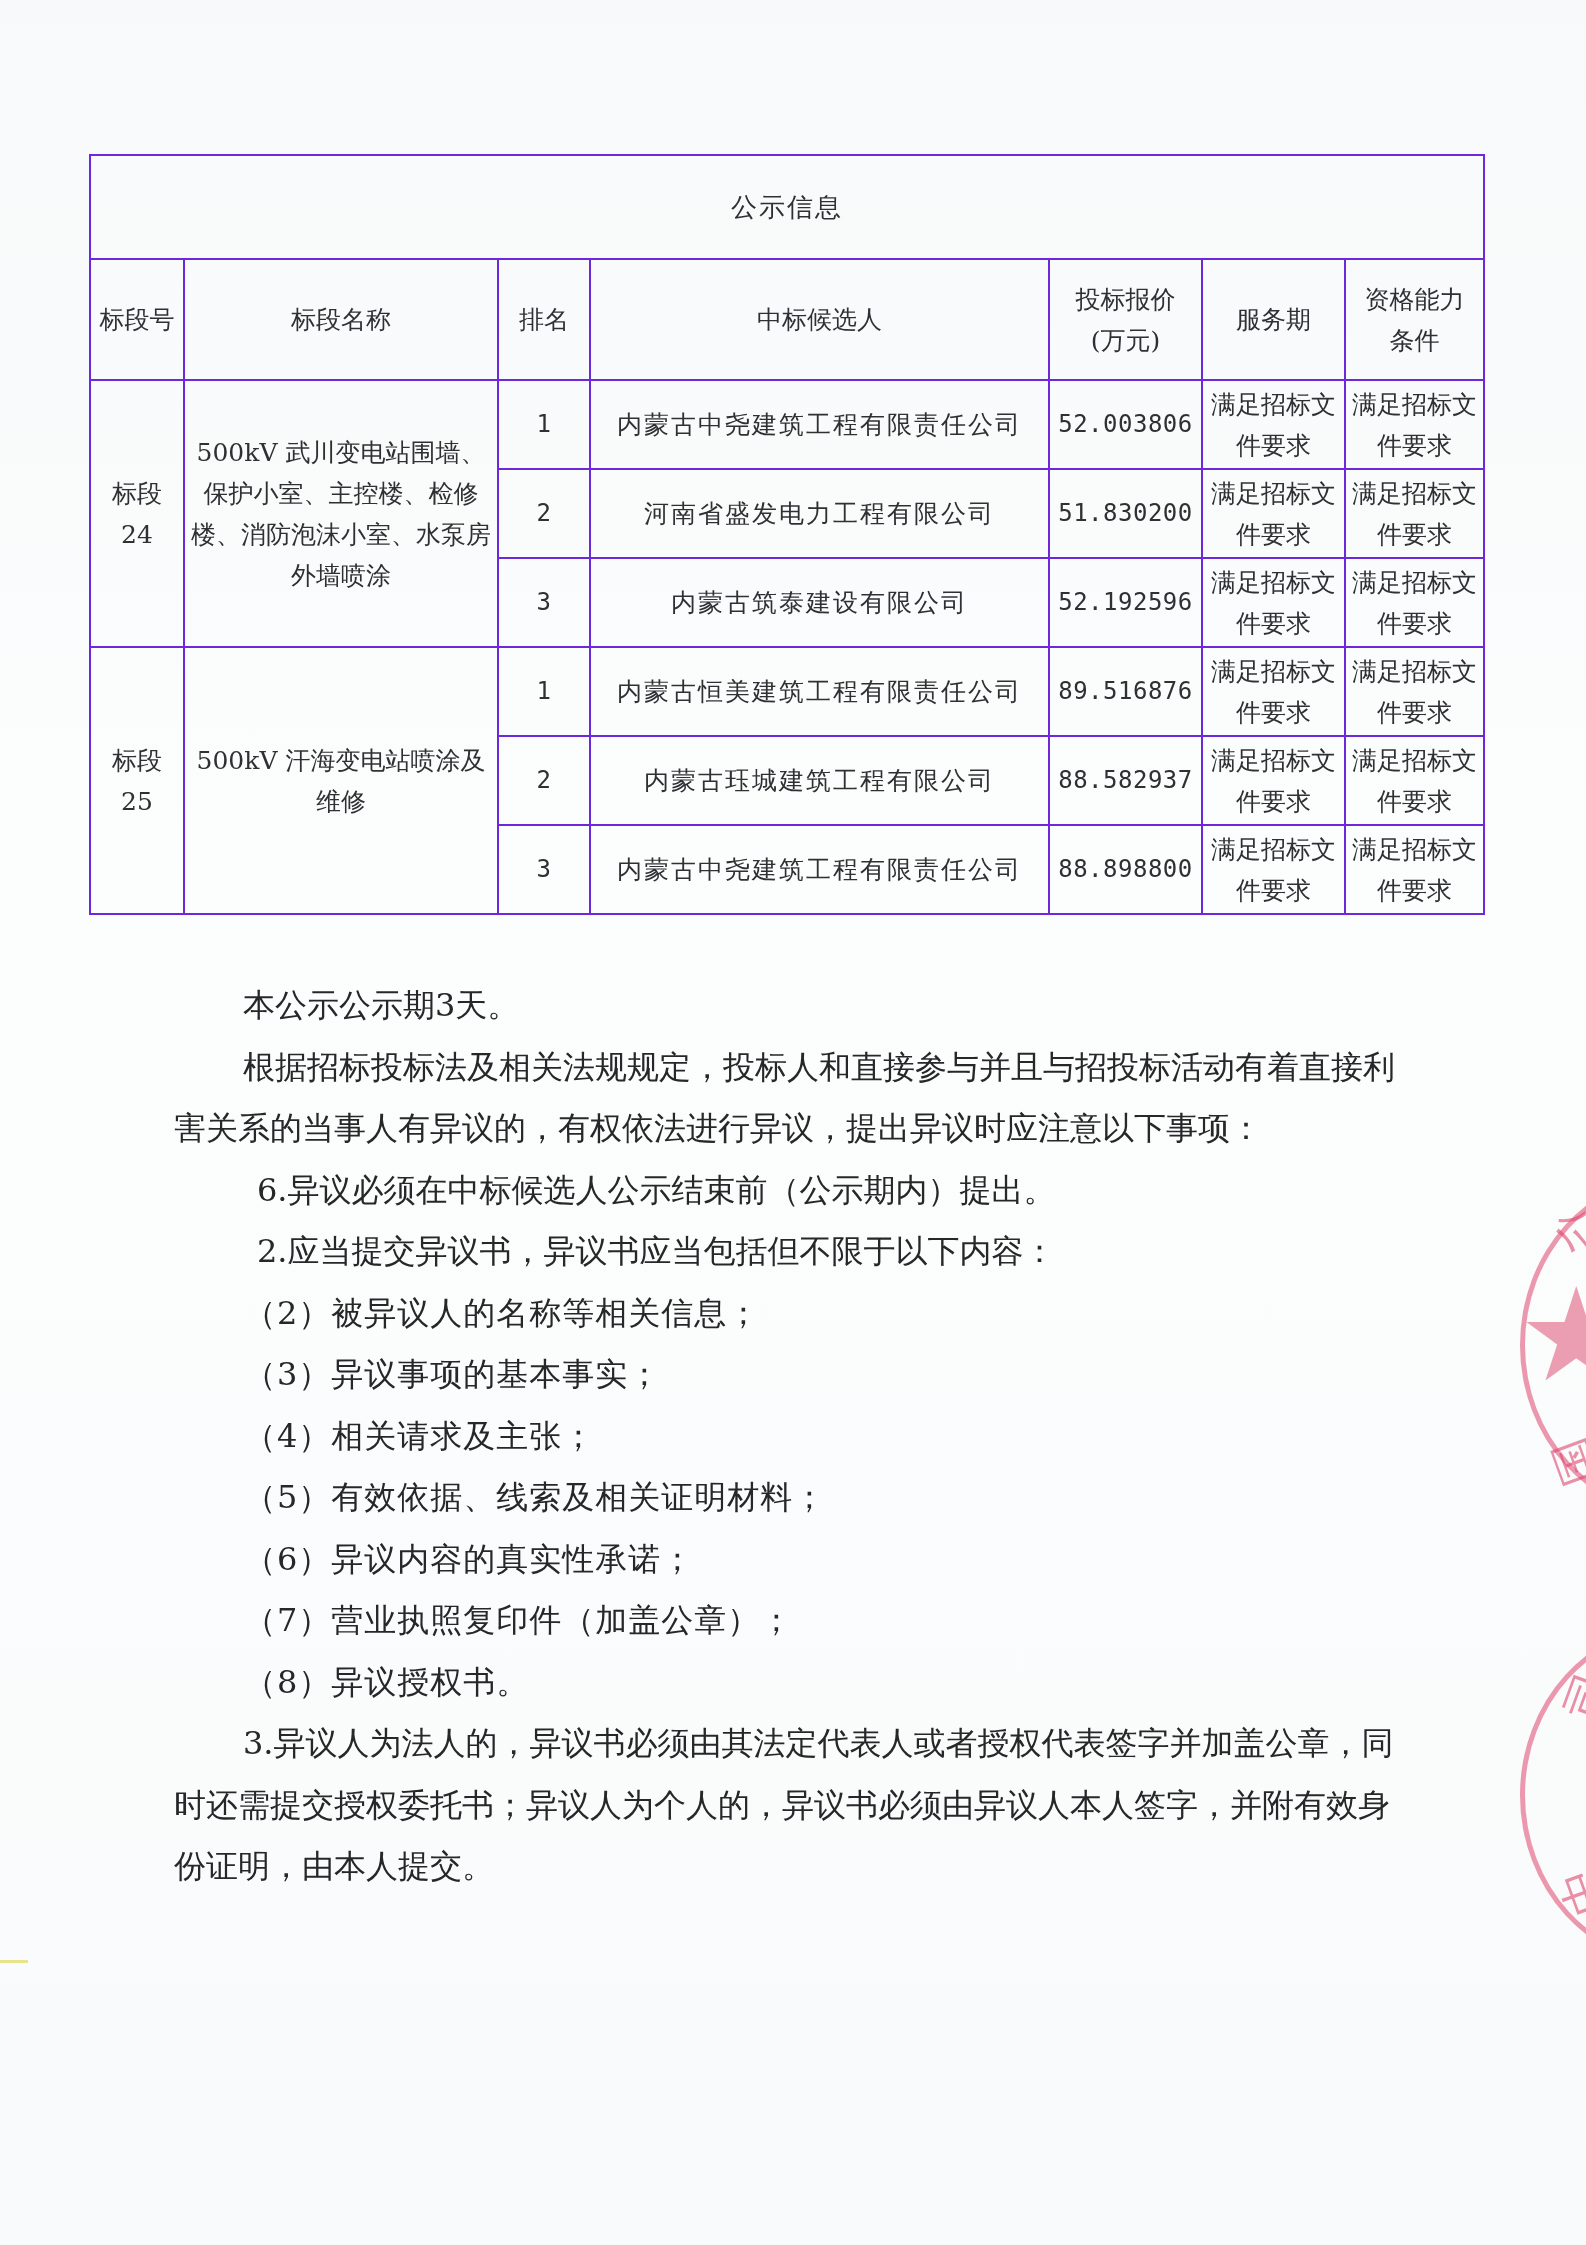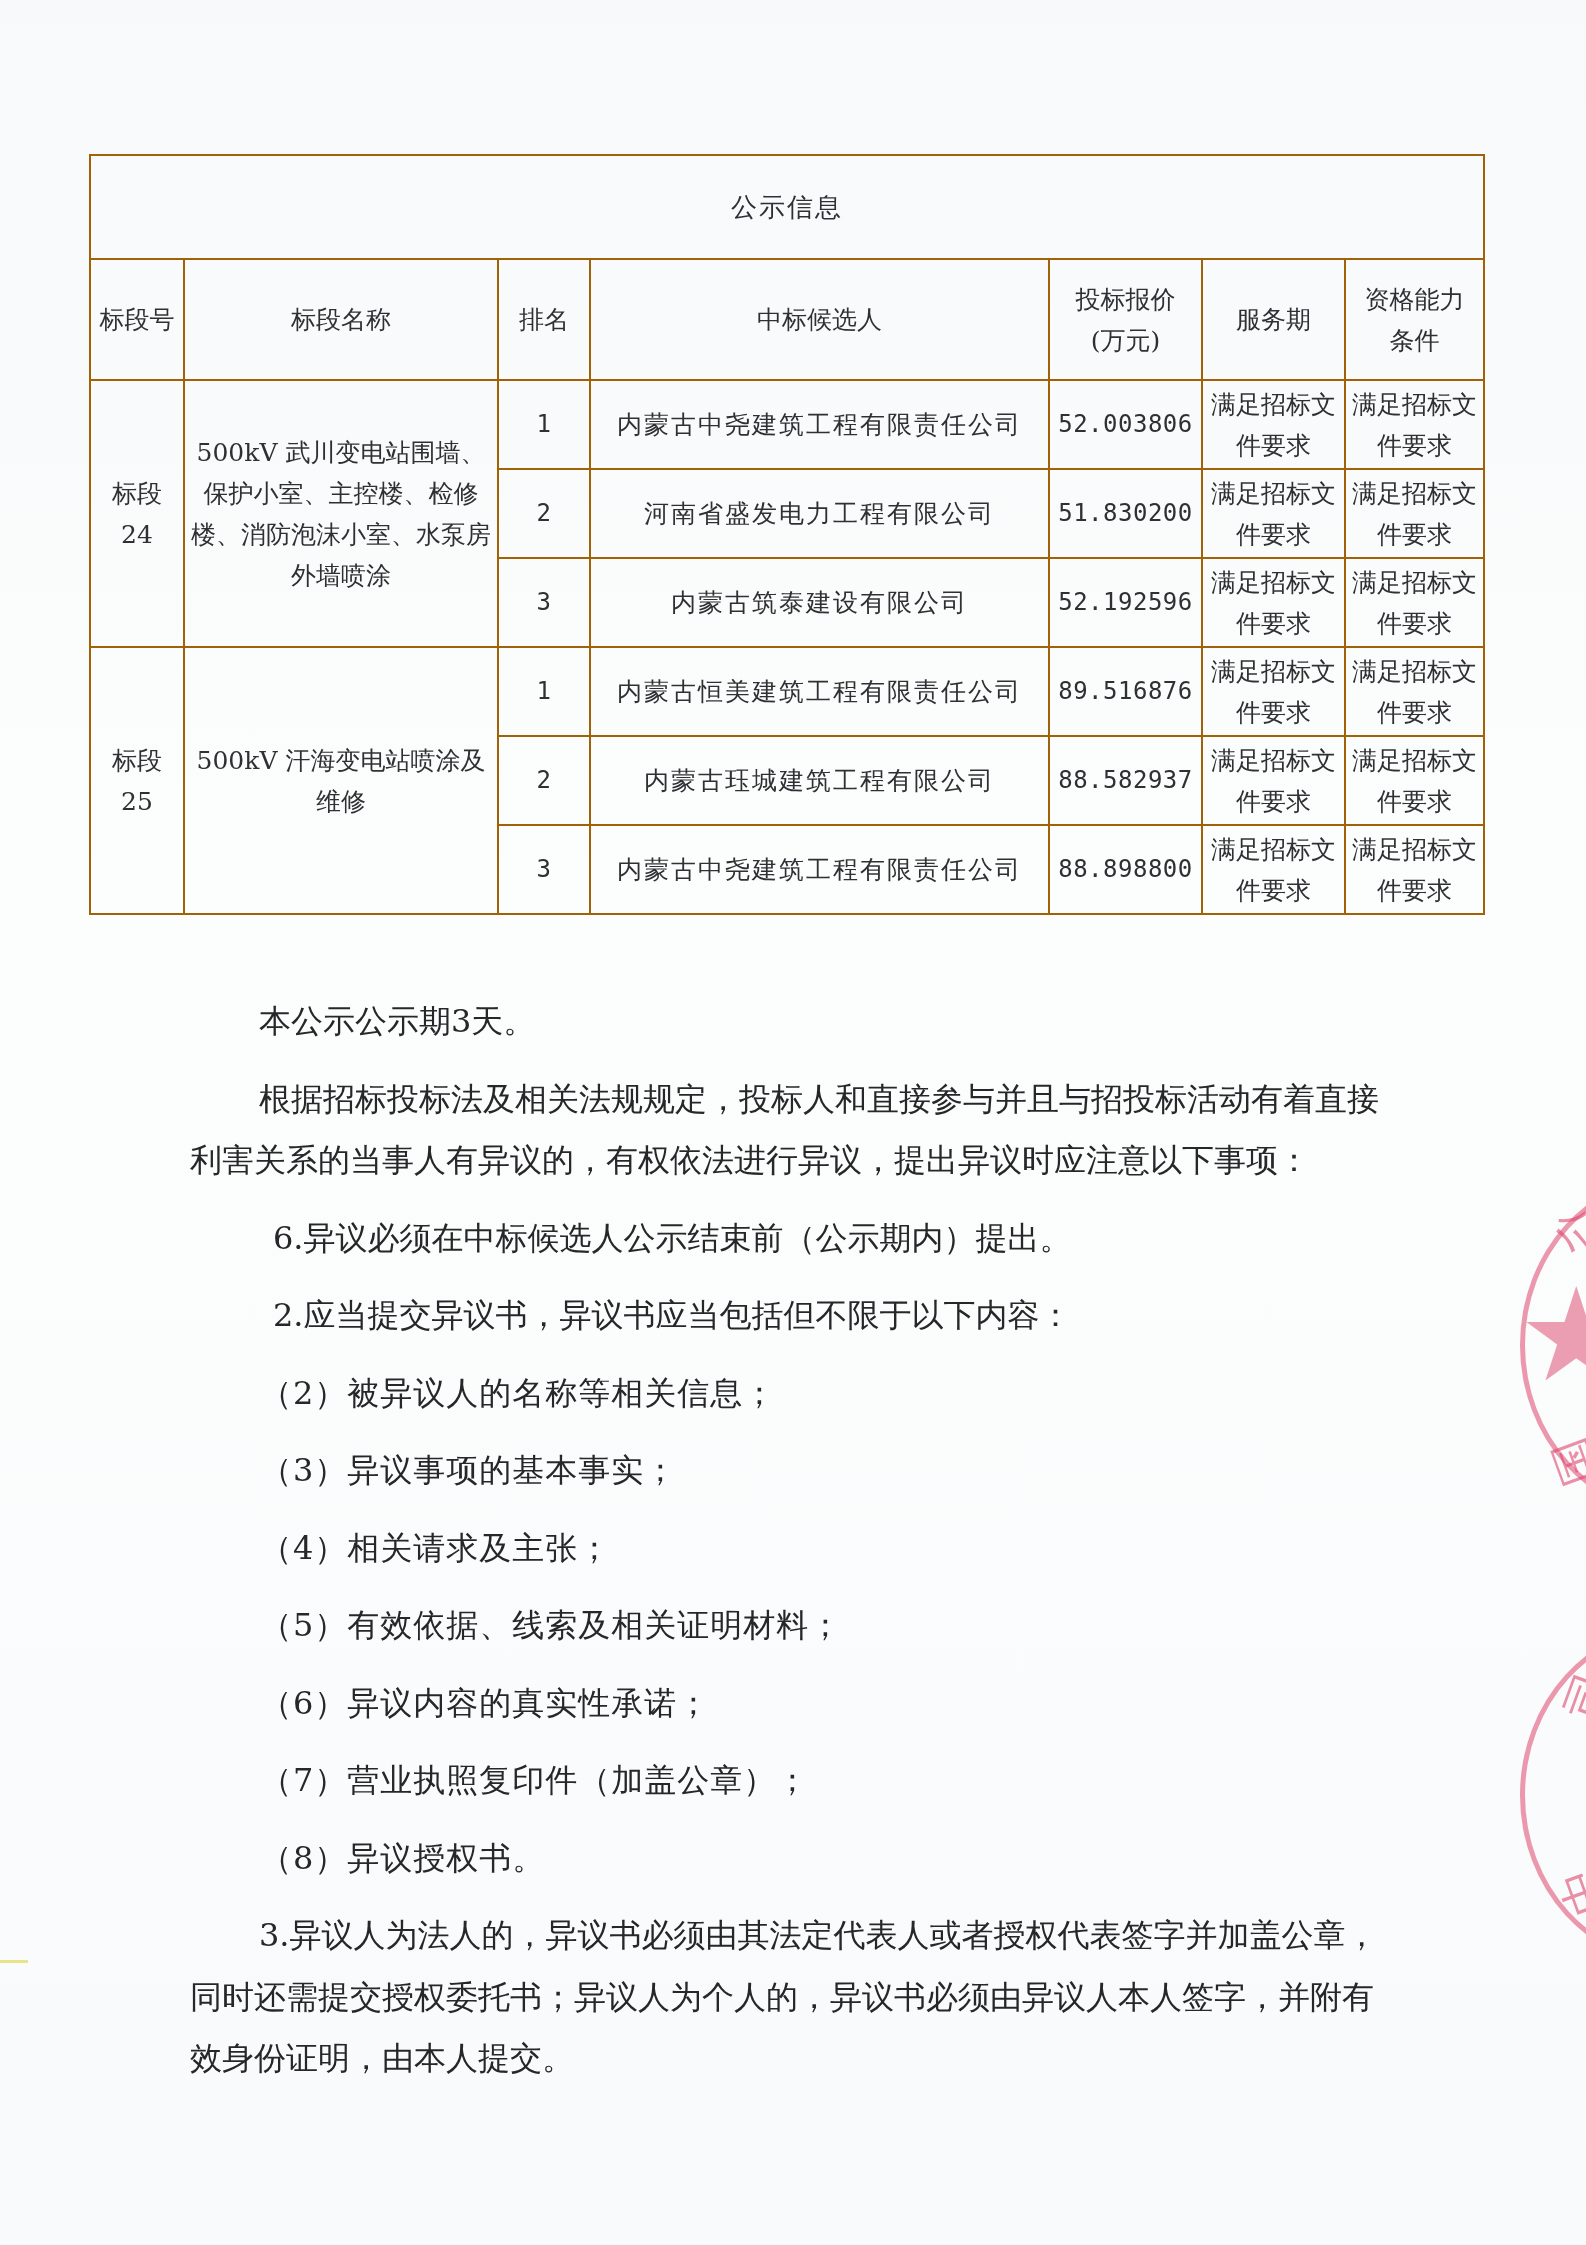--- a/index.html
+++ b/index.html
@@ -12,35 +12,35 @@
   .page-tint {
     position: absolute; inset: 0;
     background: linear-gradient(180deg, #f7f9fa 0%, #fcfdfd 40%, #f9fafb 100%);
   }
   table.bid {
     position: absolute; left: 89px; top: 154px; width: 1394px;
     border-collapse: collapse; table-layout: fixed;
     font-size: 25px; color: #2f3033;
   }
   table.bid td, table.bid th {
-    border: 2px solid #a16207; text-align: center; vertical-align: middle;
+    border: 2px solid #6d28d9; text-align: center; vertical-align: middle;
     padding: 0 4px; font-weight: normal; line-height: 41px;
   }
   .title-cell { height: 102px; font-size: 26px; letter-spacing: 2px; }
   .hdr-cell { height: 119px; }
   .data-row td { height: 87px; }
   .num { font-family: "DejaVu Sans Mono", "Liberation Mono", monospace; font-size: 24px; letter-spacing: 0.5px; }
   .company { letter-spacing: 2px; font-size: 25px; margin-left: 44px; }
   .seg-name { text-align: center; line-height: 41px; padding: 4px 6px !important; }
 
   .body-text {
     position: absolute; left: 174px; top: 975px; width: 1240px;
     font-size: 32px; line-height: 61.5px; color: #262729;
   }
-  .body-text p { margin: 16px; }
+  .body-text p { margin: 0; }
   .ind { text-indent: 69px; }
   .item { padding-left: 83px; }
   .sub { padding-left: 70px; letter-spacing: 1px; }
 
   .seal {
     position: absolute; border: 5px solid rgba(222,70,110,0.55); border-radius: 50%;
     color: rgba(222,70,110,0.6);
   }
   .seal .glyph { position: absolute; font-size: 46px; font-family: "DejaVu Sans", sans-serif; }
   .star {

